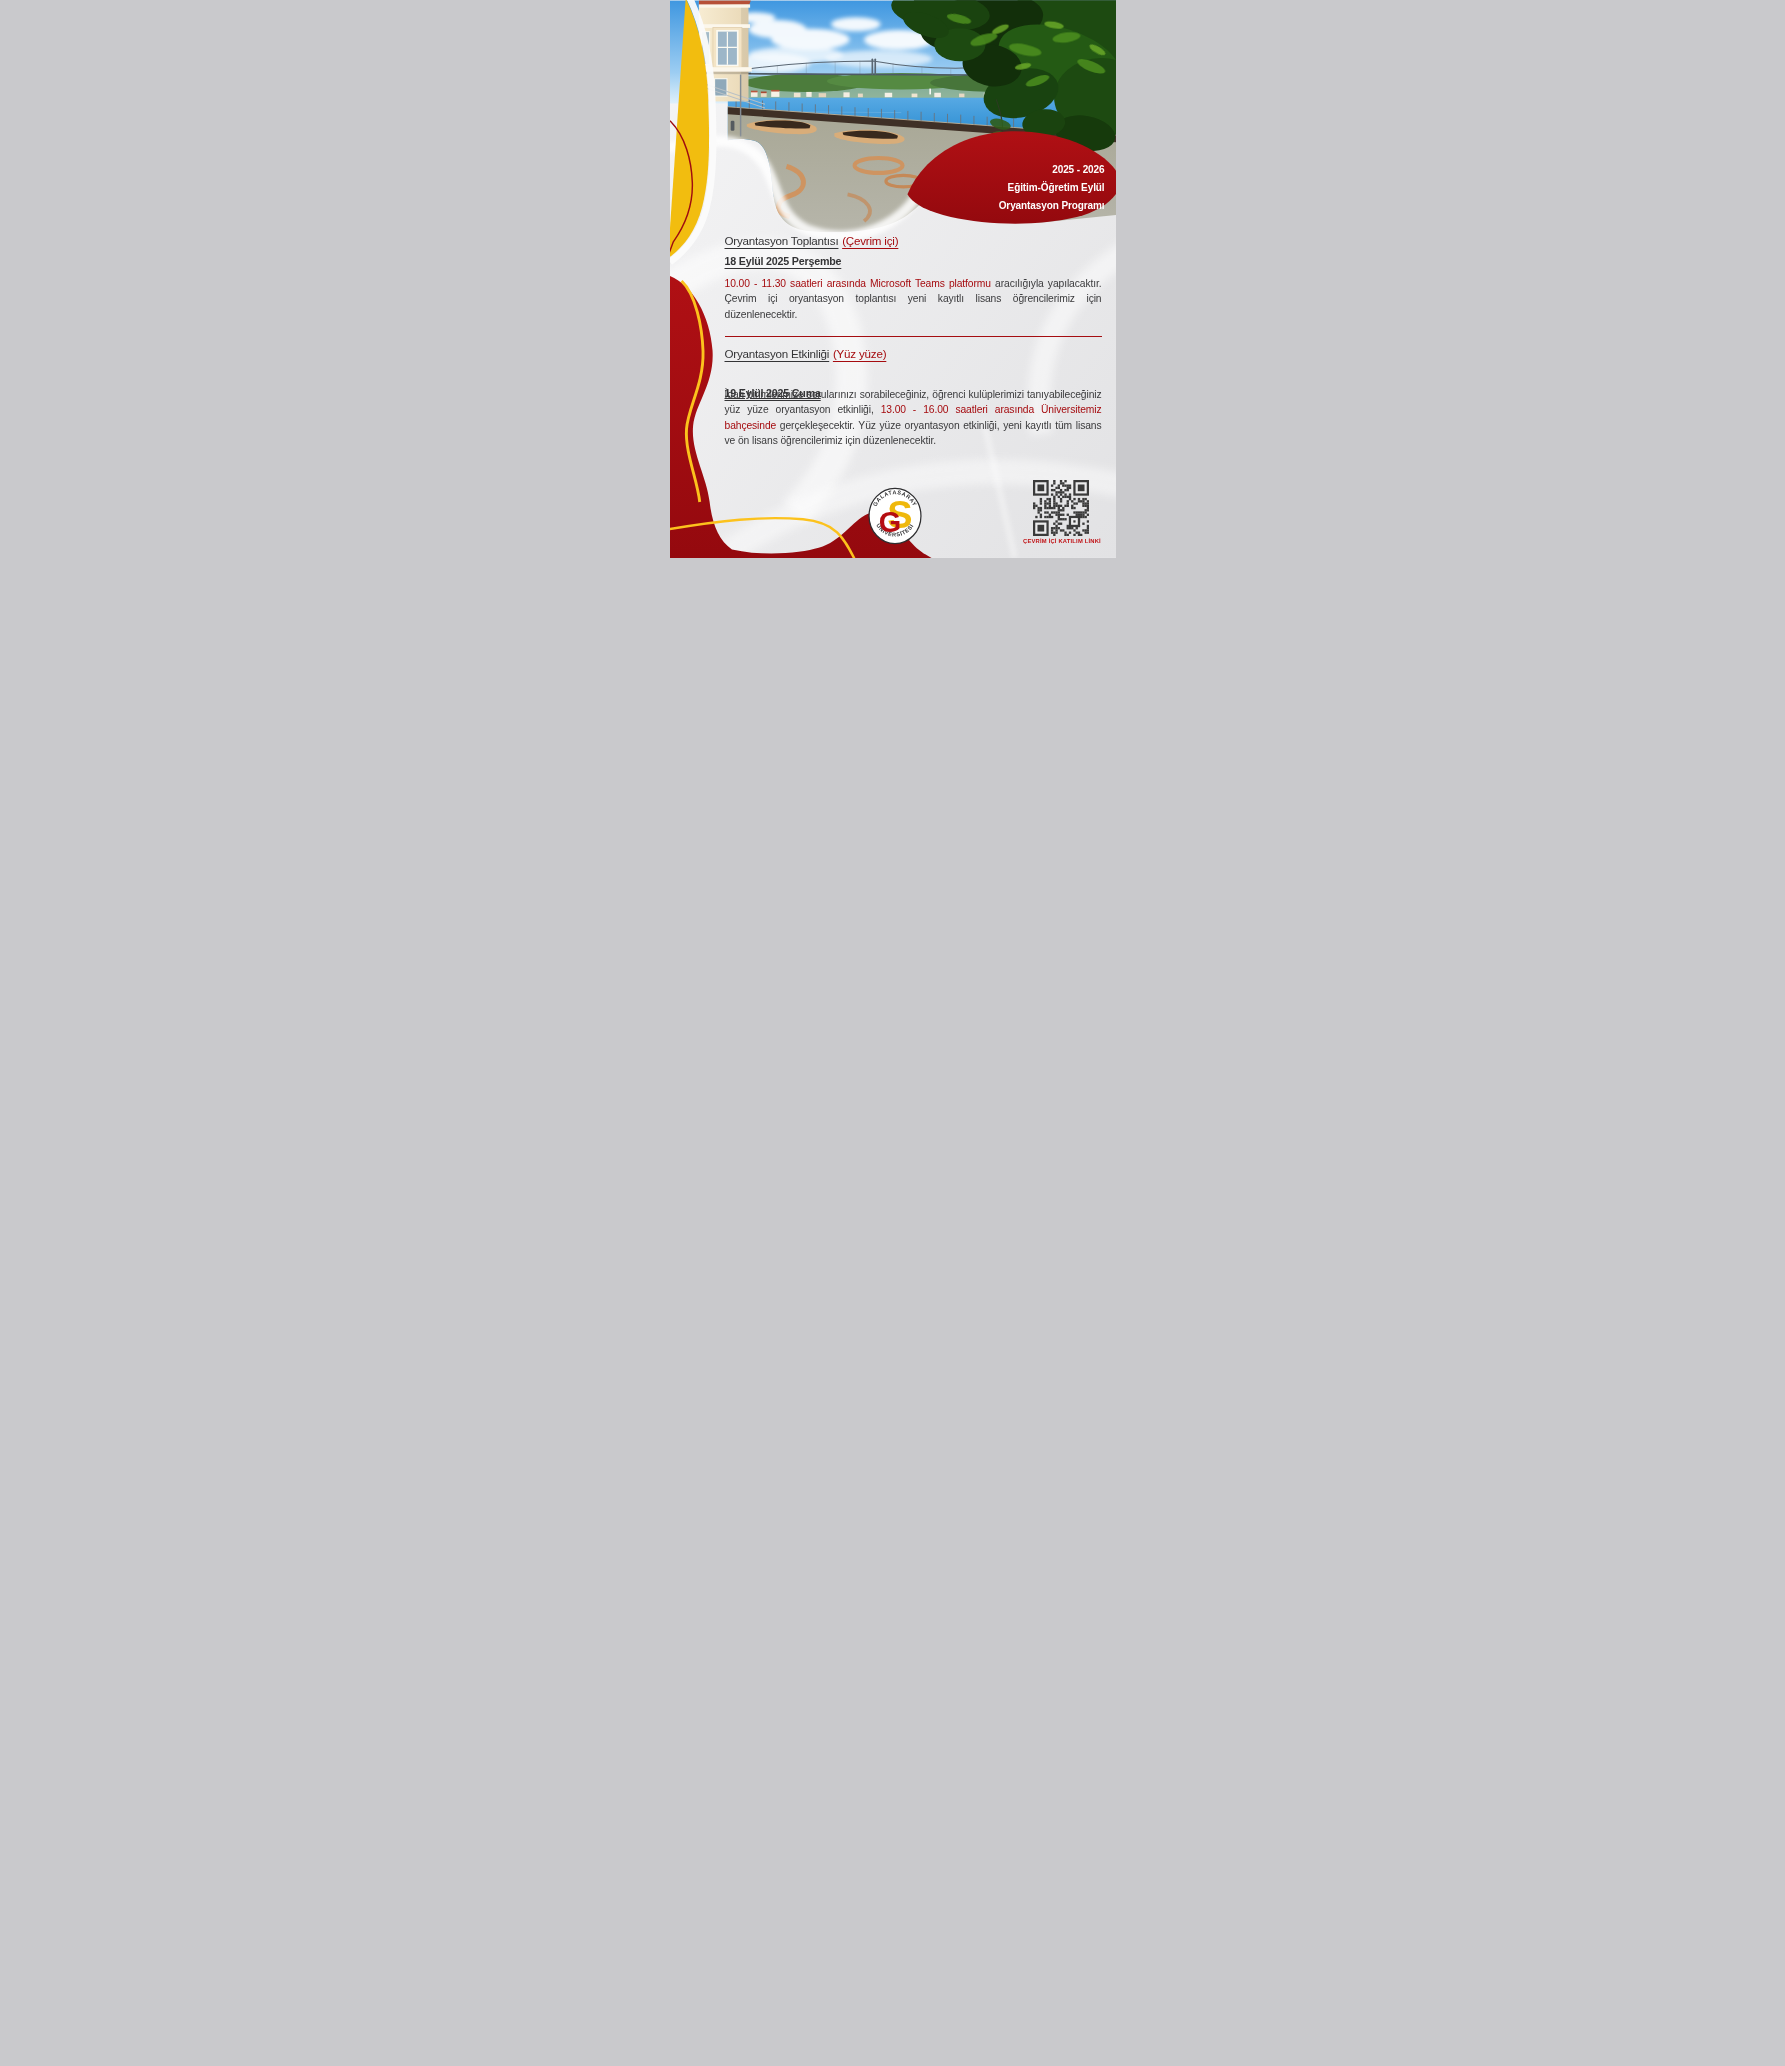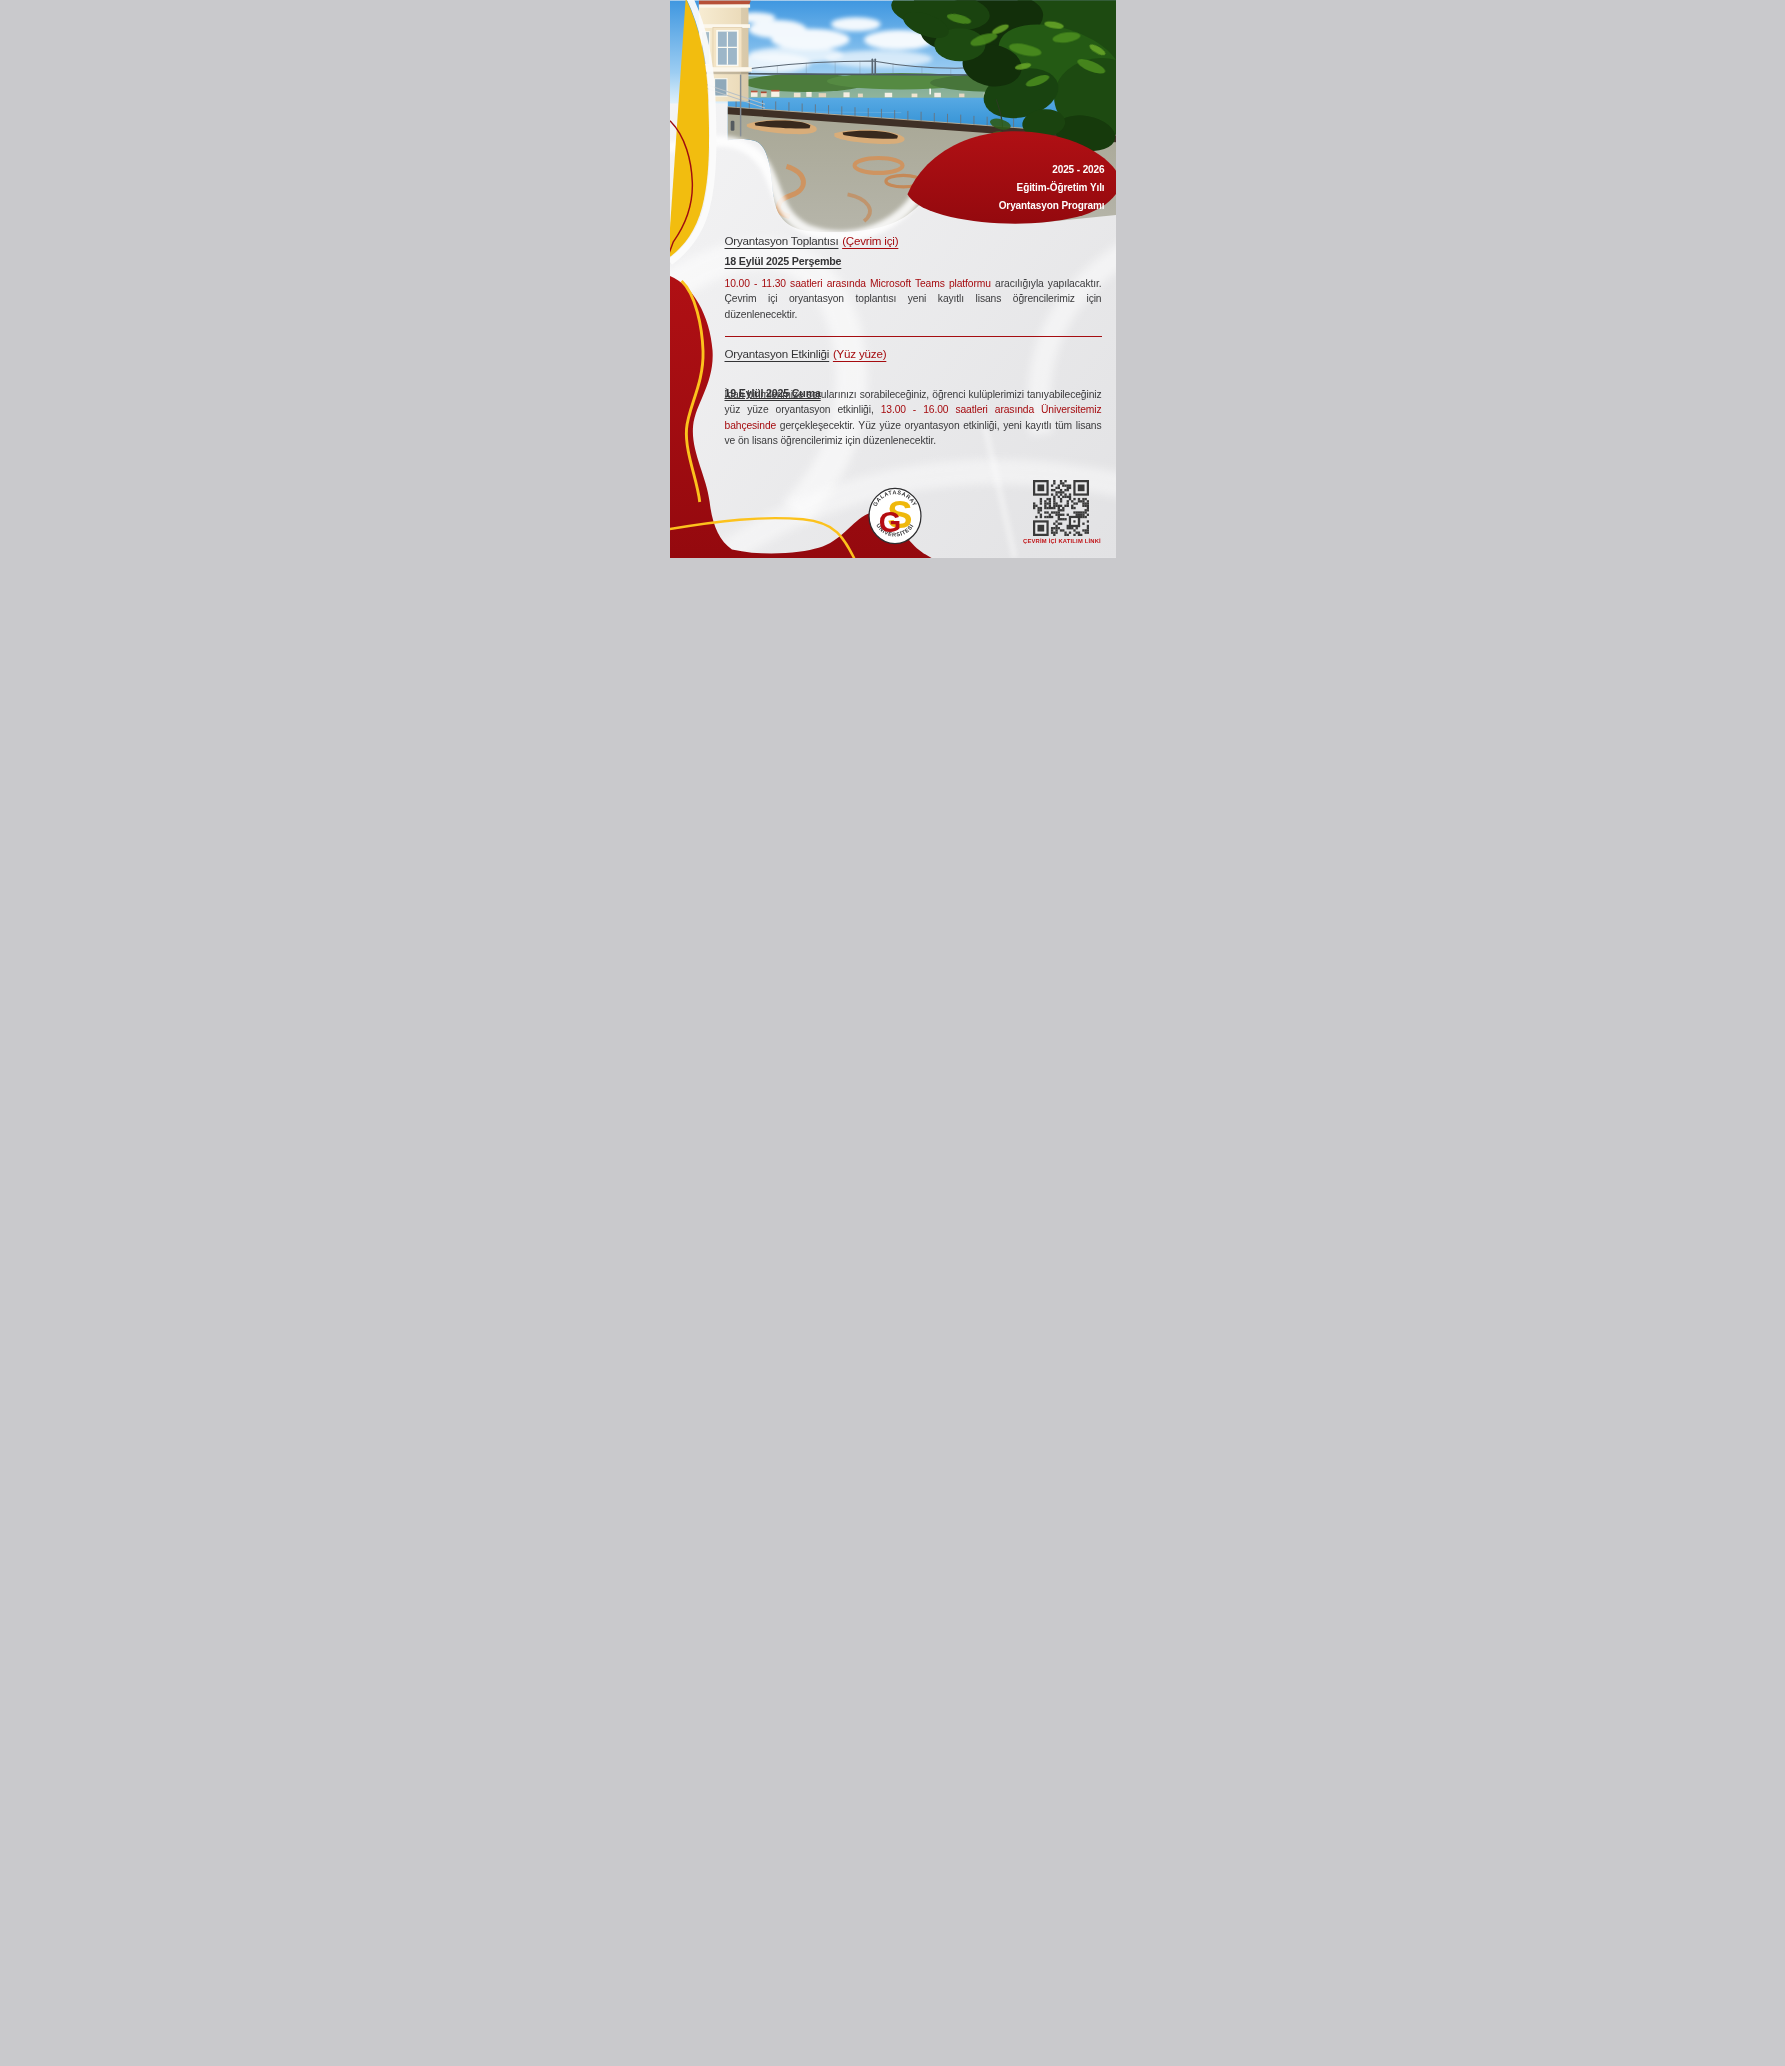--- a/index.html
+++ b/index.html
@@ -280,21 +280,21 @@
 
     <g>
       <path d="M 0,668 C 55,690 97,765 103,848 C 108,928 62,975 56,1030 C 50,1092 88,1150 96,1215 C 102,1268 118,1308 150,1330 C 230,1348 320,1338 360,1326 C 415,1310 440,1262 478,1244 C 512,1230 548,1262 575,1302 C 598,1332 620,1344 642,1355 L 0,1355 Z" fill="url(#redGrad)"></path>
       <path d="M 28,680 C 62,712 78,790 80,850 C 82,930 44,985 40,1038 C 36,1095 66,1160 72,1215" fill="none" stroke="#fcc21d" stroke-width="7"></path>
       <path d="M -10,1282 C 120,1260 225,1248 322,1257 C 402,1265 420,1300 448,1355" fill="none" stroke="#fcc21d" stroke-width="6"></path>
     </g>
   </svg>
 
   <div class="abs badge-text">
     <div>2025 - 2026</div>
-    <div>Eğitim-Öğretim Yılı</div>
+    <div>Eğitim-Öğretim Eylül</div>
     <div>Oryantasyon Programı</div>
   </div>
 
   <div class="abs content h-line" style="top:234px;">
     <span class="u">Oryantasyon Toplantısı</span><span class="u hl">(Çevrim içi)</span>
   </div>
   <div class="abs content date-line" style="top:255px;">
     <span class="u">18 Eylül 2025 Perşembe</span>
   </div>
   <div class="abs content para" style="top:276px;">

